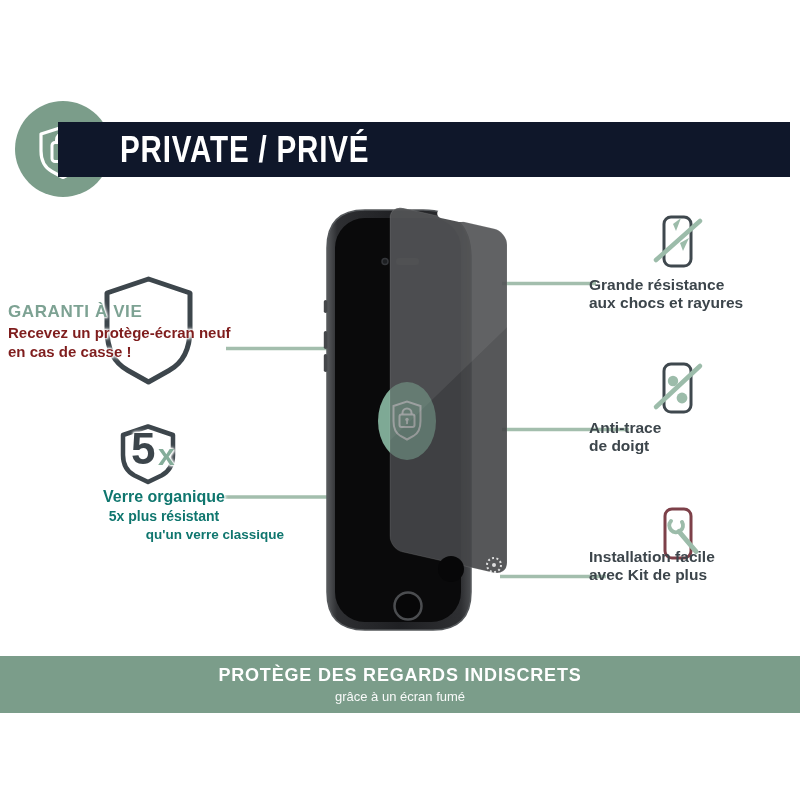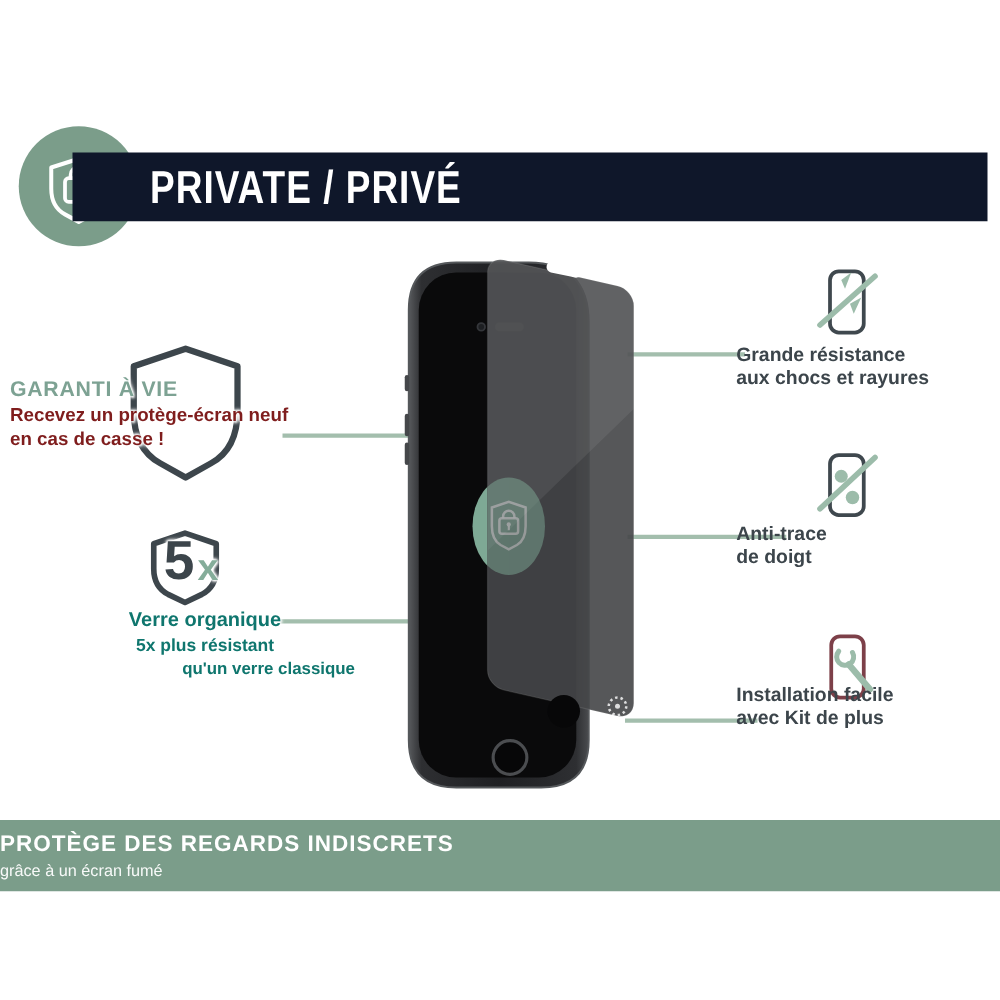--- a/index.html
+++ b/index.html
@@ -24,21 +24,21 @@
   .organic .t1{font-size:16px;line-height:18px;}
   .organic .t2{font-size:14px;line-height:15px;margin-top:3px;}
   .organic .t3{font-size:13.5px;line-height:15px;margin-top:3px;text-align:right;}
 
   
   .feat{width:180px;left:589px;text-align:left;color:#3c454b;font-weight:bold;}
   .feat div{font-size:15.5px;line-height:18px;}
   .feat1{top:276px;} .feat2{top:419px;} .feat3{top:548px;}
 
   
-  .bottom-band{left:0;top:656px;width:800px;height:57px;background:#7b9d8a;text-align:left;color:#fff;}
+  .bottom-band{left:0;top:656px;width:800px;height:57px;background:#7b9d8a;text-align:center;color:#fff;}
   .bottom-band .t1{padding-top:9px;font-size:18px;font-weight:bold;letter-spacing:.8px;line-height:20px;}
   .bottom-band .t2{font-size:13px;font-weight:normal;opacity:.95;margin-top:3px;line-height:18px;}
 </style>
 </head>
 <body>
 
 <div id="canvas">
 
   <svg class="abs" style="left:0;top:0" width="800" height="800" viewBox="0 0 800 800">
     <defs>

